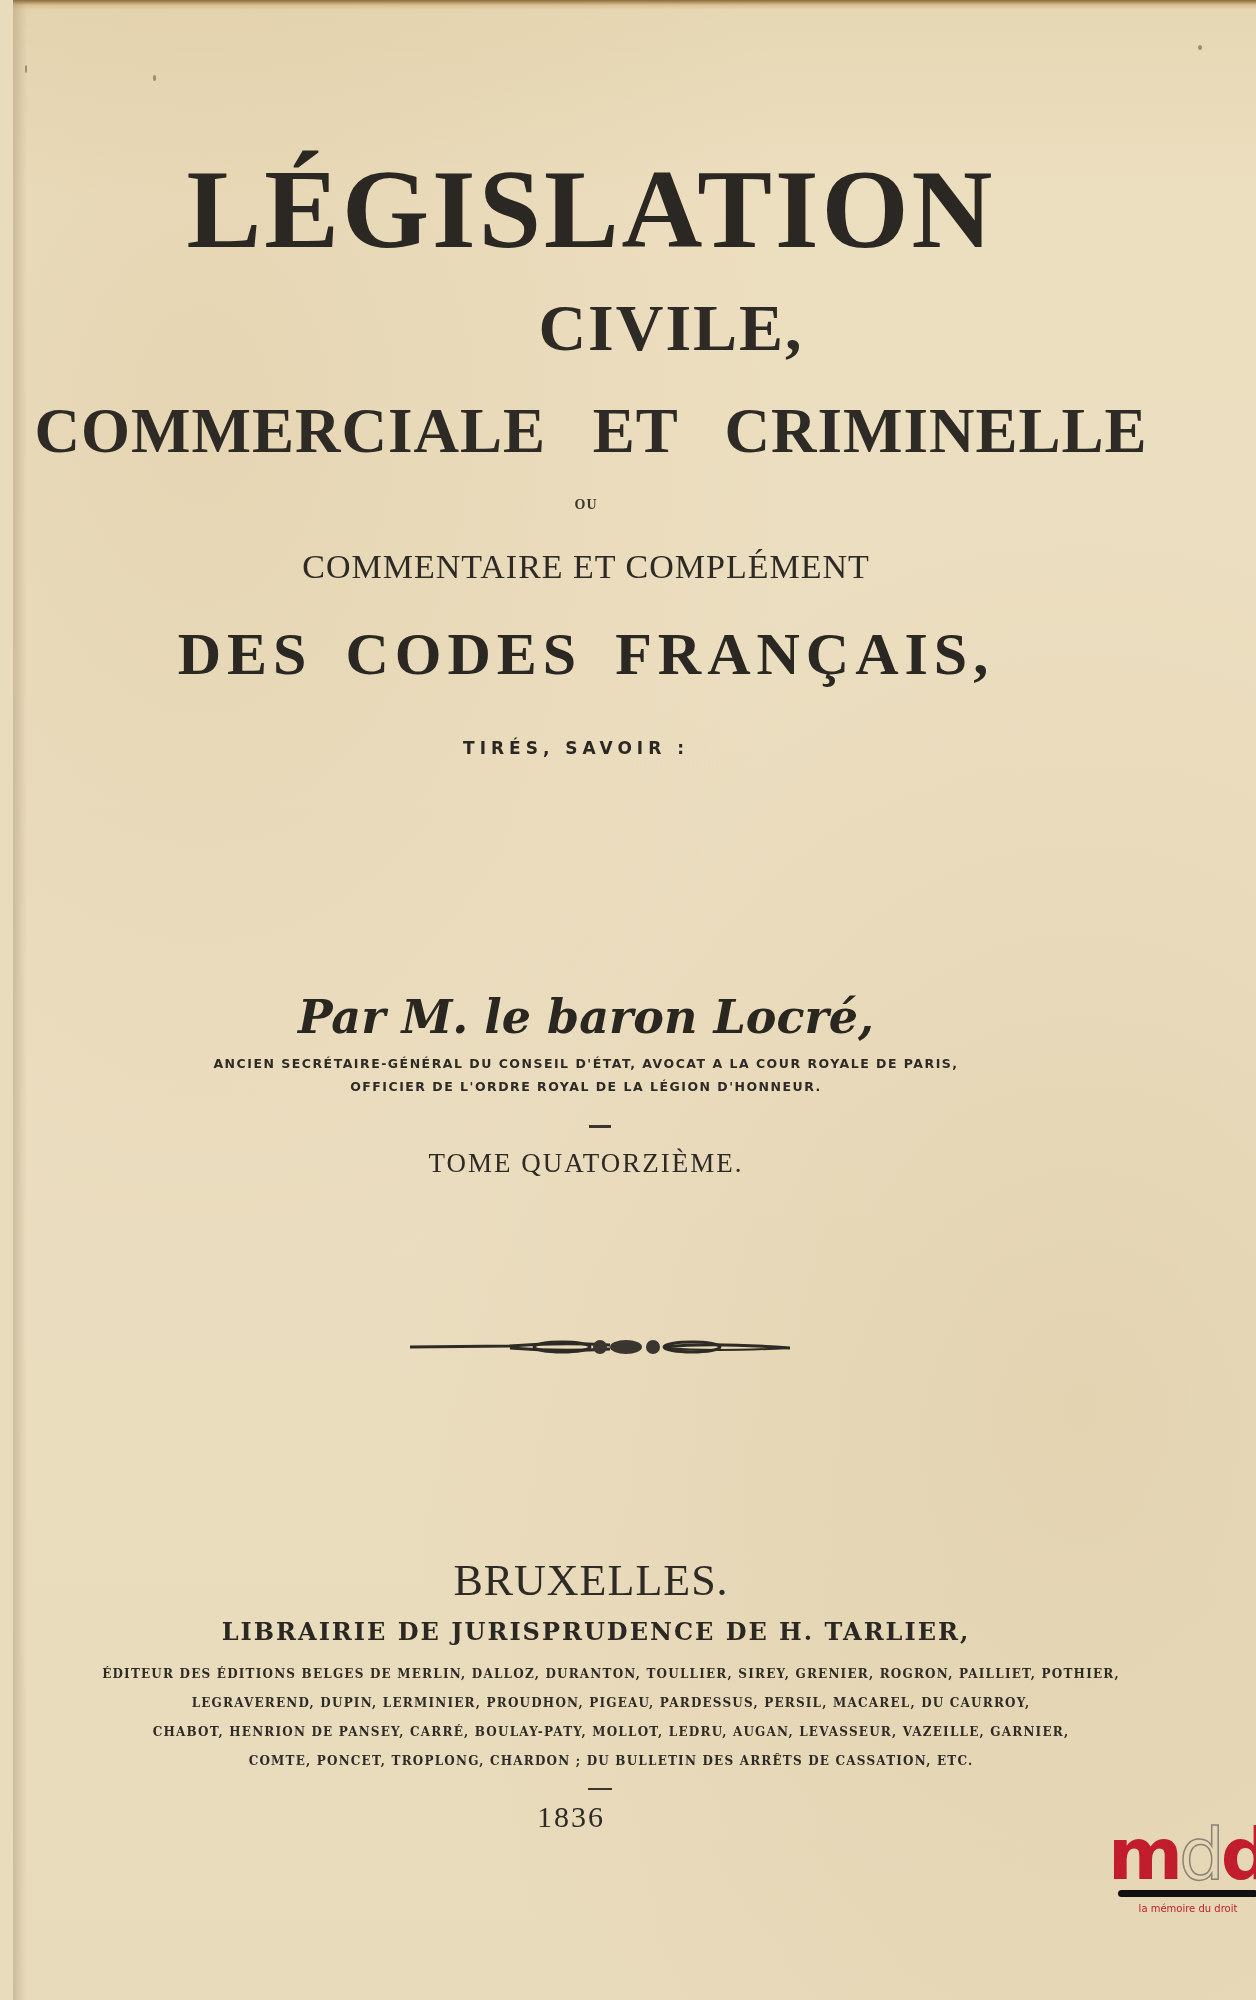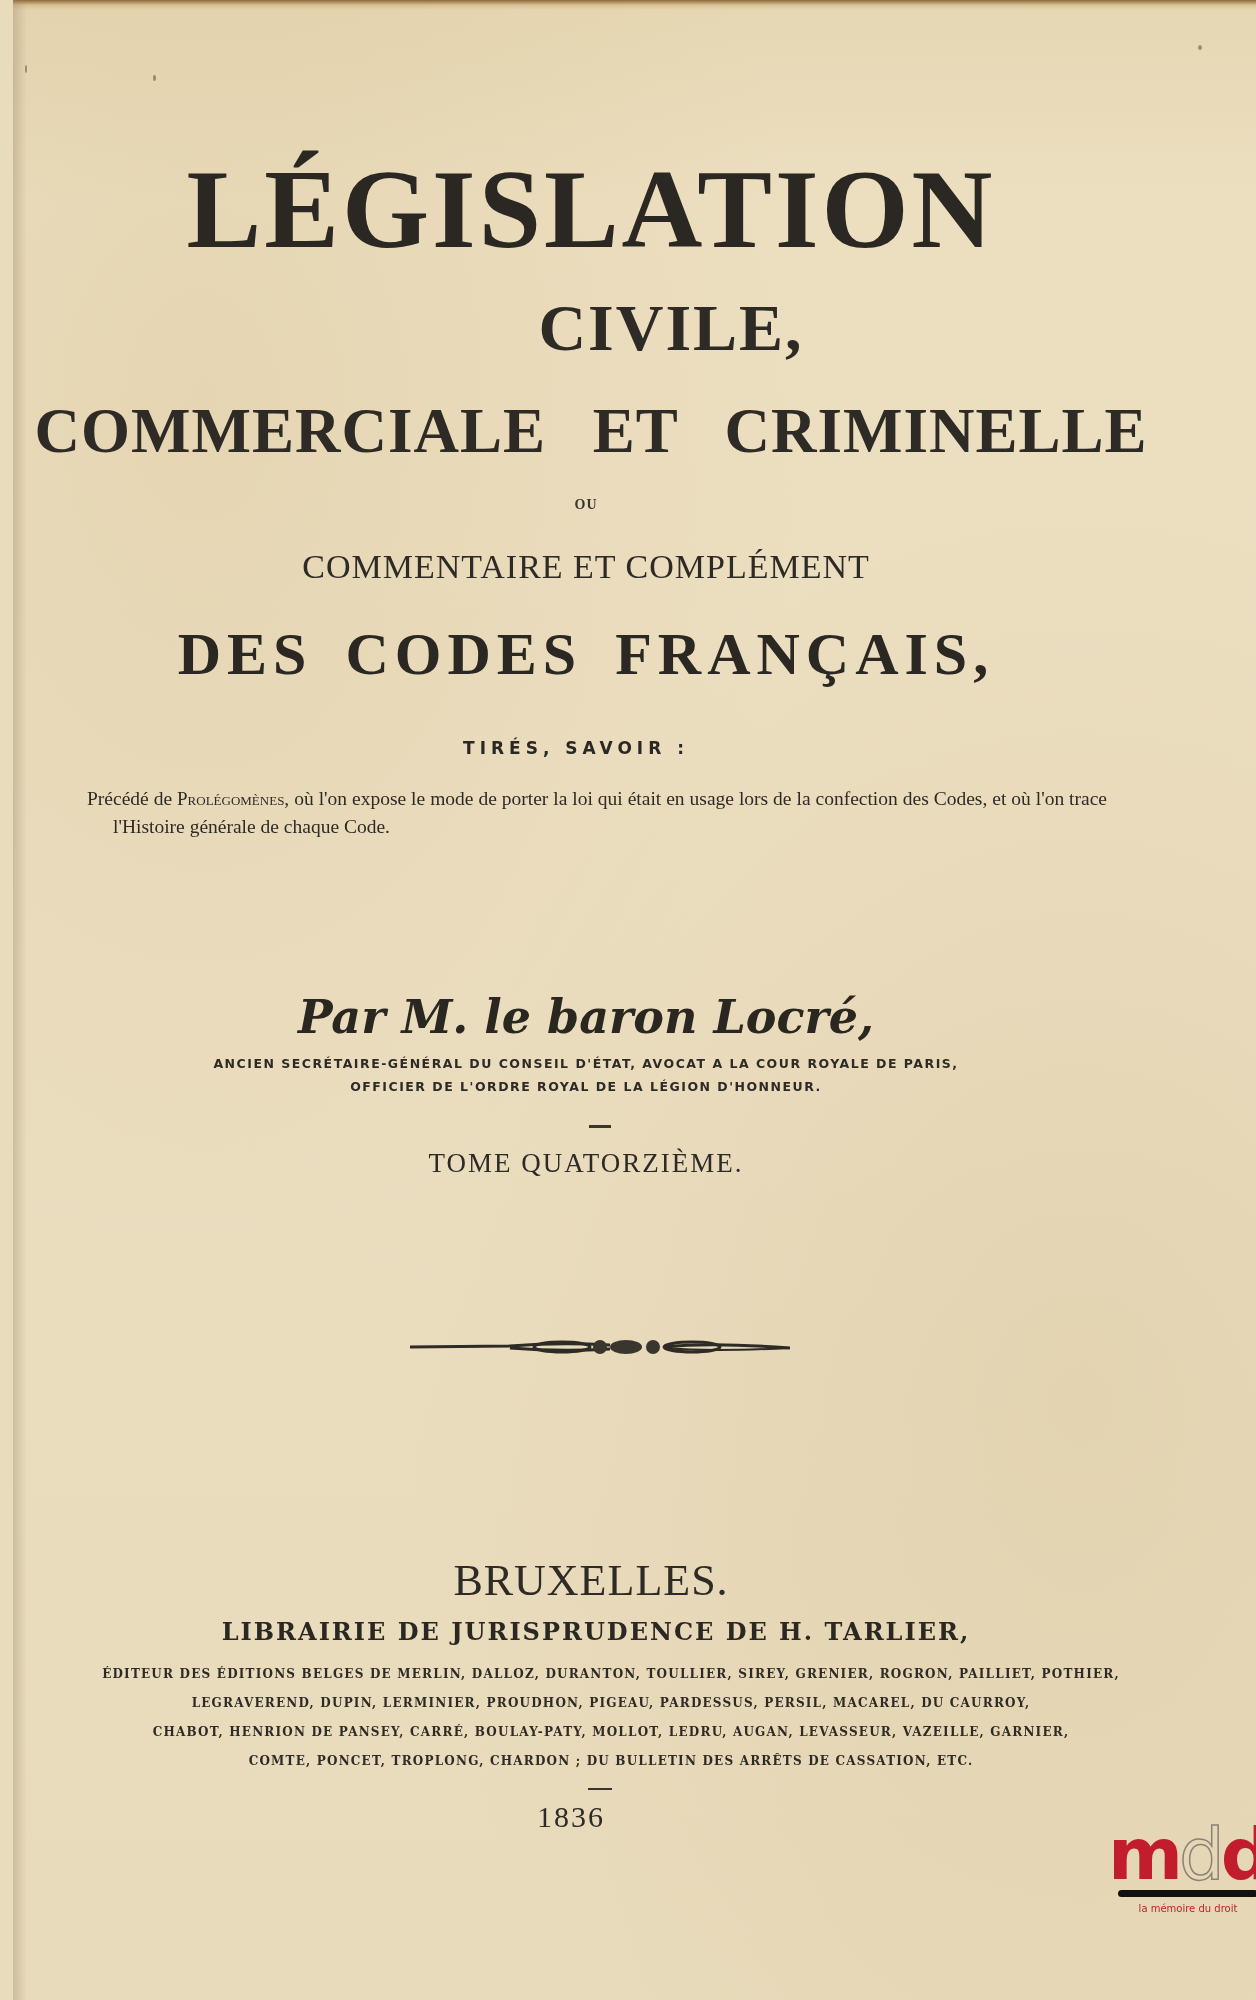--- a/index.html
+++ b/index.html
@@ -126,21 +126,20 @@
 
   <div class="center t1">LÉGISLATION</div>
   <div class="center t2">CIVILE,</div>
   <div class="center t3">COMMERCIALE ET CRIMINELLE</div>
   <div class="center t-ou">OU</div>
   <div class="center t4">COMMENTAIRE ET COMPLÉMENT</div>
   <div class="center t5">DES CODES FRANÇAIS,</div>
   <div class="center t-tires">TIRÉS, SAVOIR :</div>
 
   <div class="body-text">
-    <p><span>Précédé de </span><span class="sc">Prolégomènes</span><span>, où l'on expose le mode de porter la loi qui était en usage lors de la confection des Codes, et où l'on trace l'Histoire générale de chaque Code.</span></p>
   </div>
 
   <div class="center author">Par M. le baron Locré,</div>
   <div class="center titles">
     <div>ANCIEN SECRÉTAIRE-GÉNÉRAL DU CONSEIL D'ÉTAT, AVOCAT A LA COUR ROYALE DE PARIS,</div>
     <div>OFFICIER DE L'ORDRE ROYAL DE LA LÉGION D'HONNEUR.</div>
   </div>
 
   <div class="dash"></div>
   <div class="center tome">TOME QUATORZIÈME.</div>

